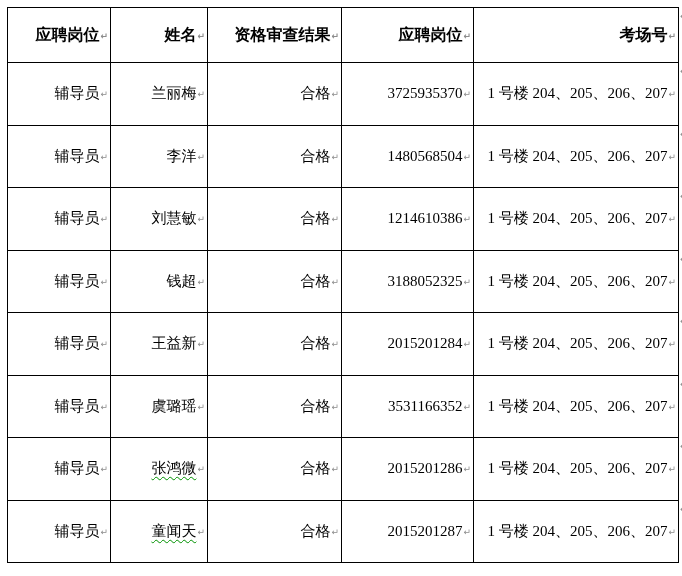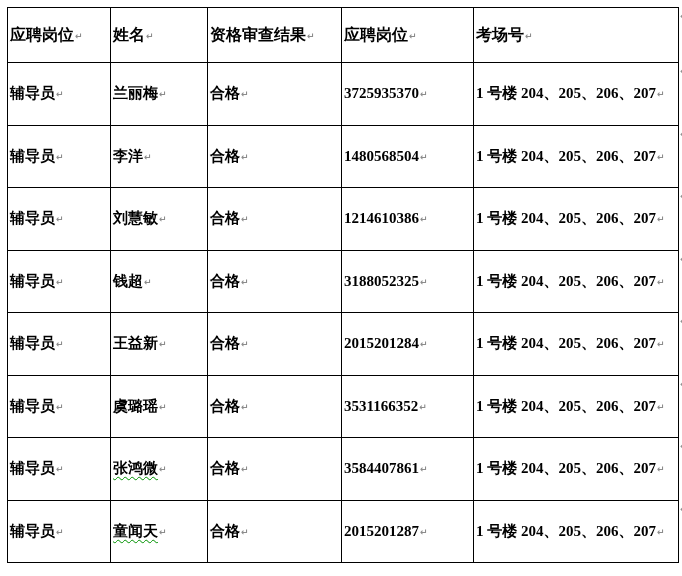--- a/index.html
+++ b/index.html
@@ -17,35 +17,35 @@
   }
   table.doc-table {
     position: absolute;
     left: 7px; top: 7px;
     width: 671px;
     border-collapse: collapse;
     table-layout: fixed;
   }
   .doc-table th, .doc-table td {
     border: 1.5px solid #000000;
-    text-align: left;
+    text-align: right;
     vertical-align: middle;
     padding: 0 2px;
     overflow: hidden;
     white-space: nowrap;
   }
   .doc-table thead tr { height: 55px; }
   .doc-table tbody tr { height: 62.5px; }
   .doc-table th {
     font-size: 16px;
     font-weight: bold;
   }
   .doc-table td {
     font-size: 15px;
-    font-weight: bold;
+    font-weight: normal;
   }
   .cell-mark {
     font-family: "DejaVu Sans", sans-serif;
     font-size: 9px;
     color: #8c8c8c;
     margin-left: 1px;
     vertical-align: 1px;
   }
   .squiggle {
     text-decoration: underline;
@@ -124,21 +124,21 @@
           <td><span>辅导员</span><span class="cell-mark">↵</span></td>
           <td><span>虞璐瑶</span><span class="cell-mark">↵</span></td>
           <td><span>合格</span><span class="cell-mark">↵</span></td>
           <td><span>3531166352</span><span class="cell-mark">↵</span></td>
           <td><span>1 号楼 204、205、206、207</span><span class="cell-mark">↵</span></td>
         </tr>
         <tr>
           <td><span>辅导员</span><span class="cell-mark">↵</span></td>
           <td><span class="squiggle">张鸿微</span><span class="cell-mark">↵</span></td>
           <td><span>合格</span><span class="cell-mark">↵</span></td>
-          <td><span>3584407861</span><span class="cell-mark">↵</span></td>
+          <td><span>2015201286</span><span class="cell-mark">↵</span></td>
           <td><span>1 号楼 204、205、206、207</span><span class="cell-mark">↵</span></td>
         </tr>
         <tr>
           <td><span>辅导员</span><span class="cell-mark">↵</span></td>
           <td><span class="squiggle">童闻天</span><span class="cell-mark">↵</span></td>
           <td><span>合格</span><span class="cell-mark">↵</span></td>
           <td><span>2015201287</span><span class="cell-mark">↵</span></td>
           <td><span>1 号楼 204、205、206、207</span><span class="cell-mark">↵</span></td>
         </tr>
       </tbody>

